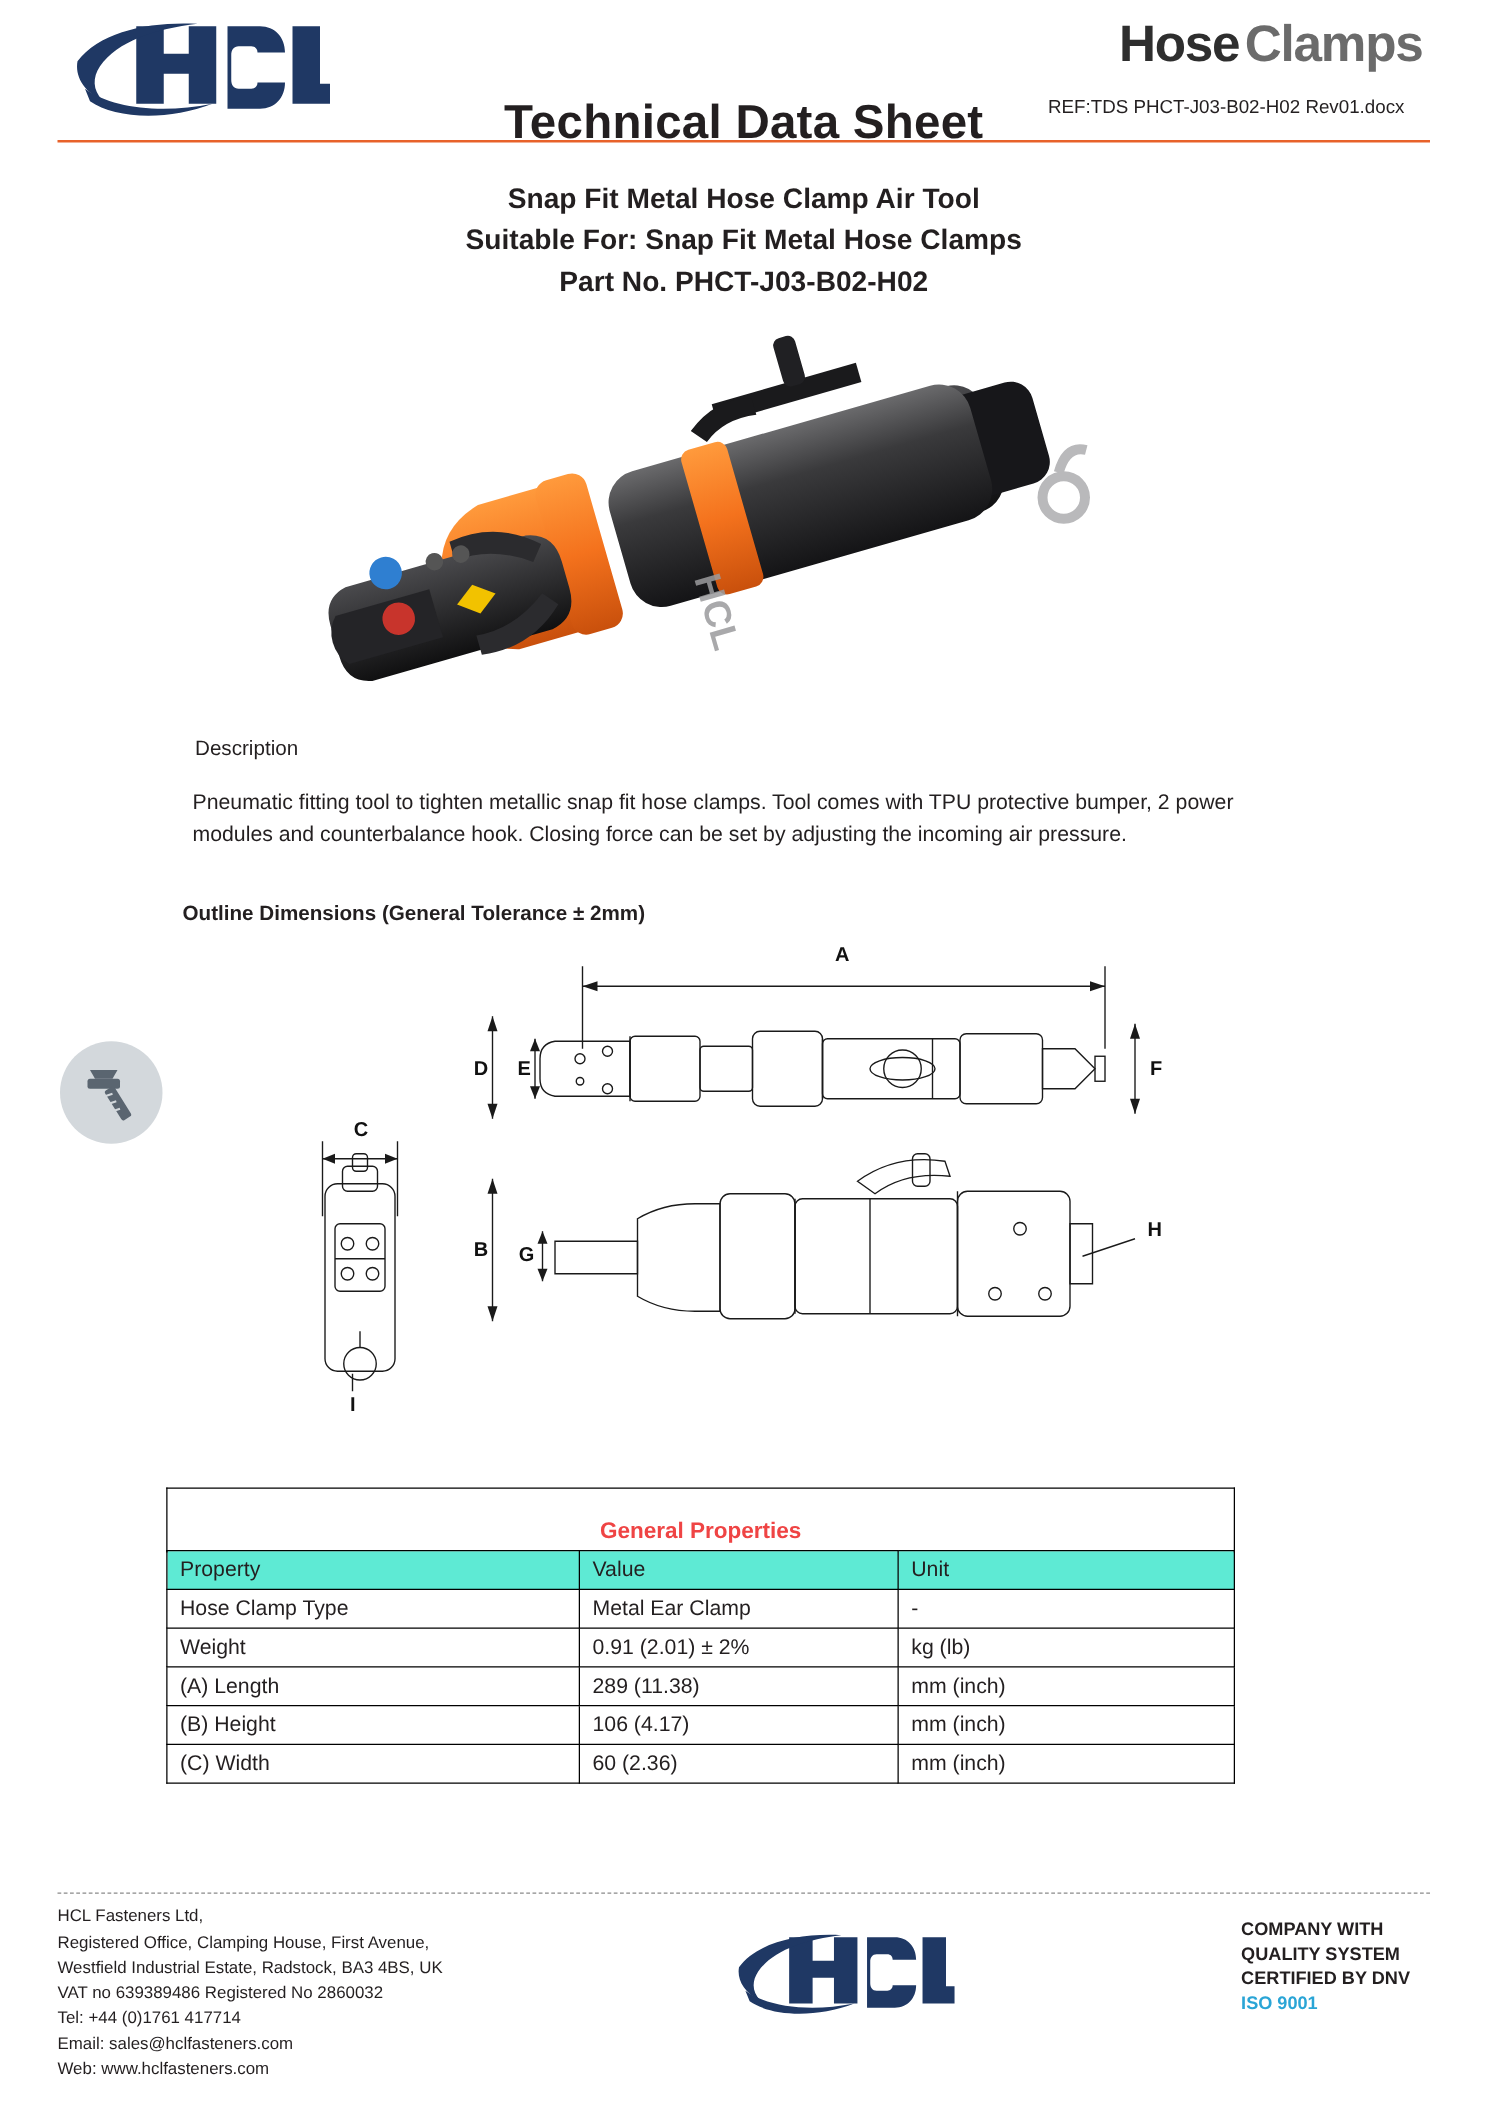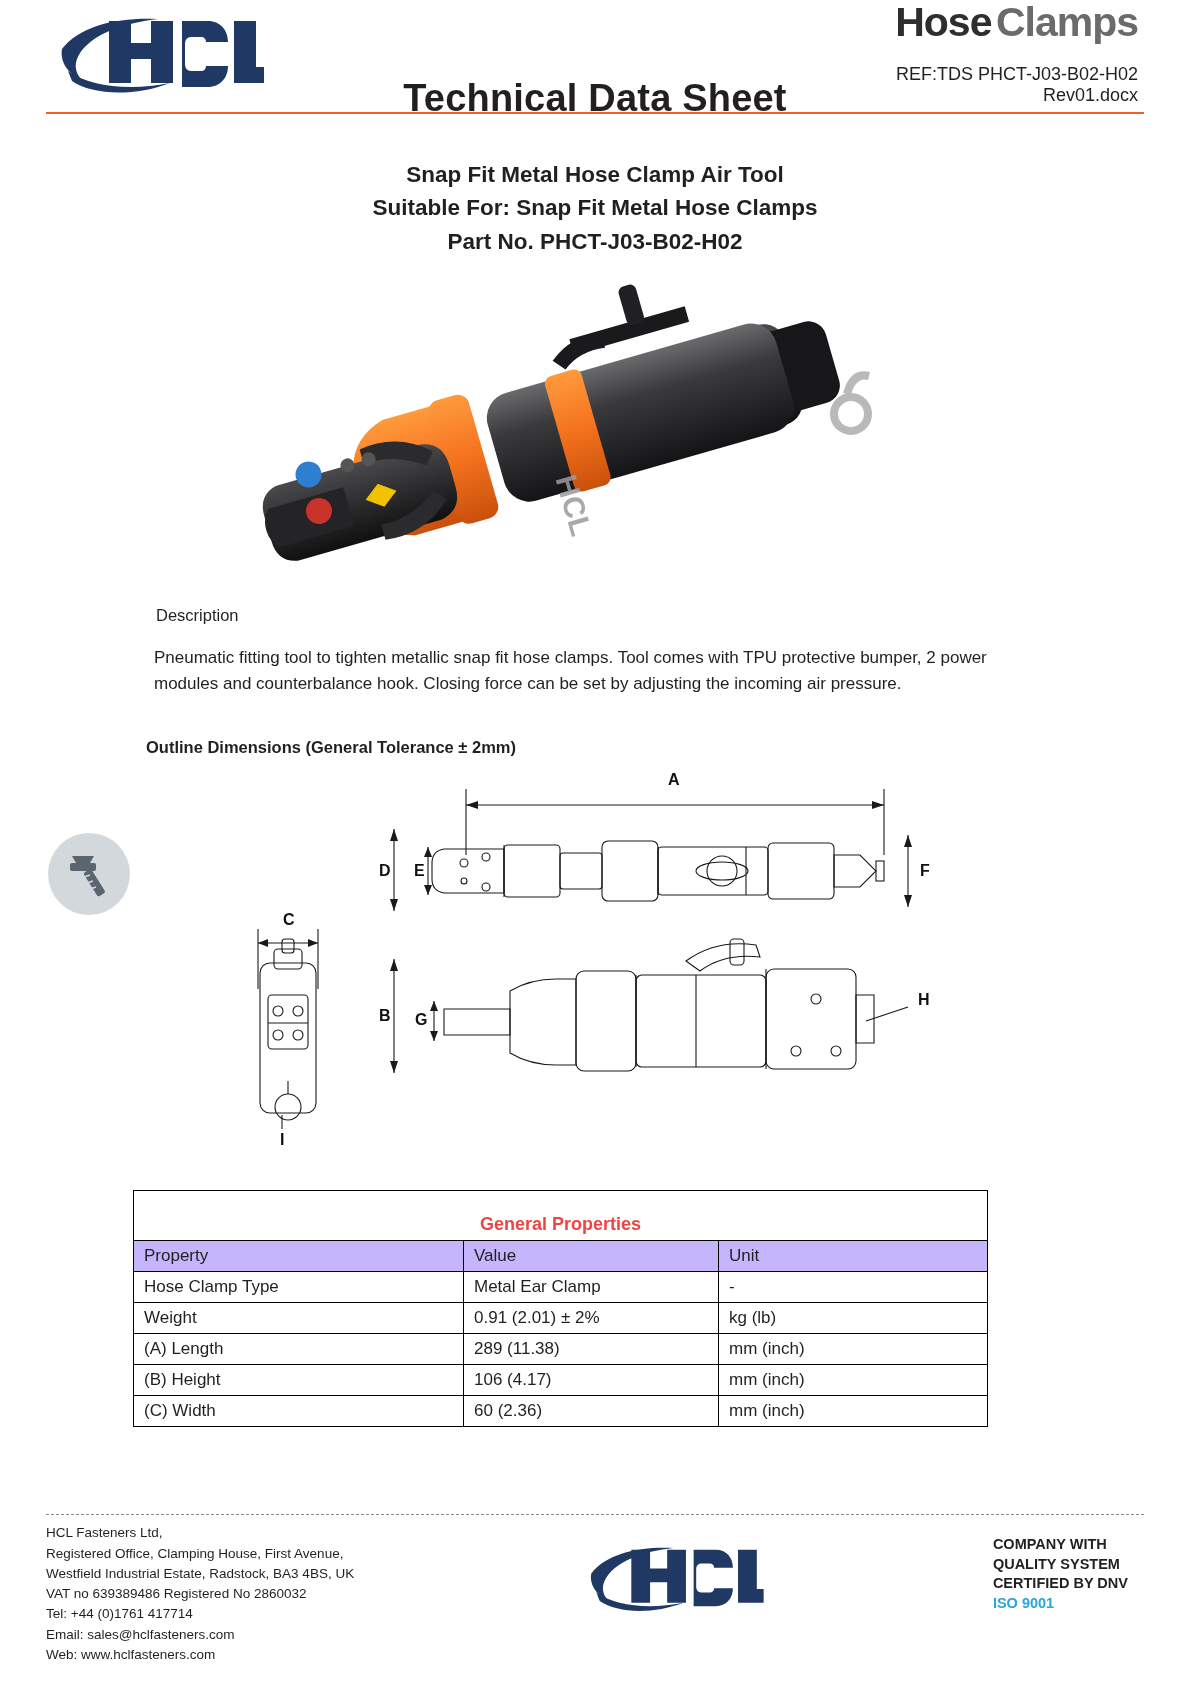--- a/index.html
+++ b/index.html
@@ -46,34 +46,35 @@
     padding-right: 6px;
   }
   .brandline { line-height: 1; }
   .brandline .hose {
     font-size: 41px; font-weight: bold; color: #2e2e2e; letter-spacing: -1px;
   }
   .brandline .clamps {
     font-size: 41px; font-weight: bold; color: #6b6b6b; letter-spacing: -1px;
   }
   .refline {
-    font-size: 18px;
+    font-size: 15px;
     color: #231f20;
     margin-top: 21px;
+    text-align: center;
   }
   .header-rule {
     height: 2px;
     background: #e8622a;
     margin: 4px 0 0 0;
   }
 
   
   .title-block {
     text-align: center;
-    margin-top: 44px;
+    margin-top: 28px;
     font-size: 22.5px;
     font-weight: bold;
     line-height: 1.48;
   }
 
   
   .photo {
     margin: 8px auto 0;
     width: 700px;
     height: 340px;
@@ -122,21 +123,21 @@
   table.props {
     border-collapse: collapse;
     width: 100%;
     font-size: 17px;
   }
   table.props td {
     border: 1px solid #000;
     padding: 5px 10px;
     height: 31px;
   }
-  table.props tr.head td { background: #c4b5fd; }
+  table.props tr.head td { background: #5eead4; }
   .col-prop { width: 330px; }
   .col-val  { width: 255px; }
   .gp-title {
     position: absolute;
     top: -26px;
     left: 0; right: 0;
     text-align: center;
     font-size: 18px;
     font-weight: bold;
     color: #ef4444;

